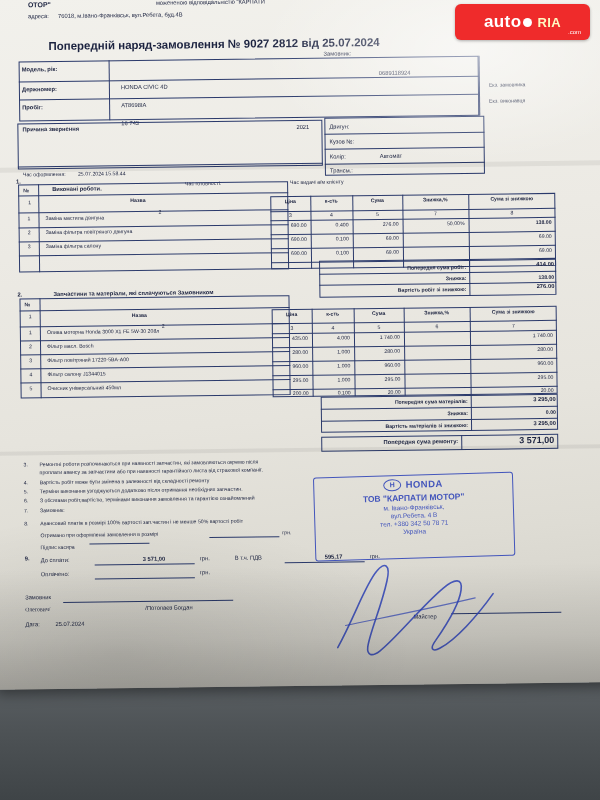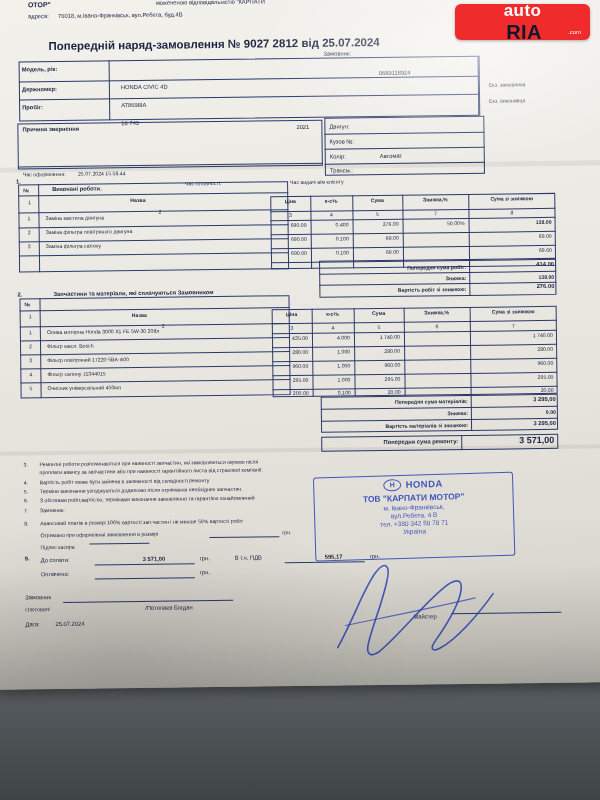--- a/index.html
+++ b/index.html
@@ -45,23 +45,23 @@
   .vl{width:0.8px;}
   .tiny{font-size:5.2px;}
   .sm{font-size:5.8px;}
   .md{font-size:7px;}
   .lg{font-size:9px;}
   .hand{font-family:"Liberation Serif",serif;}
   .cell{position:absolute;box-sizing:border-box;padding:0 2px;}
   
   #logo{position:absolute;left:455px;top:4px;width:135px;height:36px;
         background:#ef2b2b;border-radius:6px;display:flex;align-items:center;
-        justify-content:center;box-shadow:0 1px 3px rgba(0,0,0,.3);flex-direction:column;}
+        justify-content:center;box-shadow:0 1px 3px rgba(0,0,0,.3);}
   #logo .auto{color:#fff;font-weight:bold;font-size:17px;letter-spacing:.4px;}
-  #logo .ria{color:#0f172a;font-weight:bold;font-size:20px;letter-spacing:.4px;margin-left:3px;}
+  #logo .ria{color:#fef9c3;font-weight:bold;font-size:13px;letter-spacing:.4px;margin-left:3px;}
   #logo .dom{color:#fff;font-size:6px;position:absolute;right:9px;bottom:5px;}
   #logo .dot{display:inline-block;width:9px;height:9px;border-radius:50%;
              background:#fff;margin:0 2px;vertical-align:middle;}
   
   #stamp{position:absolute;left:320px;top:480px;width:200px;height:84px;
          border:1.6px solid #2e43b8;border-radius:3px;color:#2e43b8;
          transform:rotate(-1deg);opacity:.88;font-size:7px;text-align:center;
          padding-top:3px;box-sizing:border-box;}
   #stamp .t1{font-size:9.5px;font-weight:bold;letter-spacing:.5px;}
   #stamp .t2{font-size:8.5px;font-weight:bold;margin-top:2px;}

